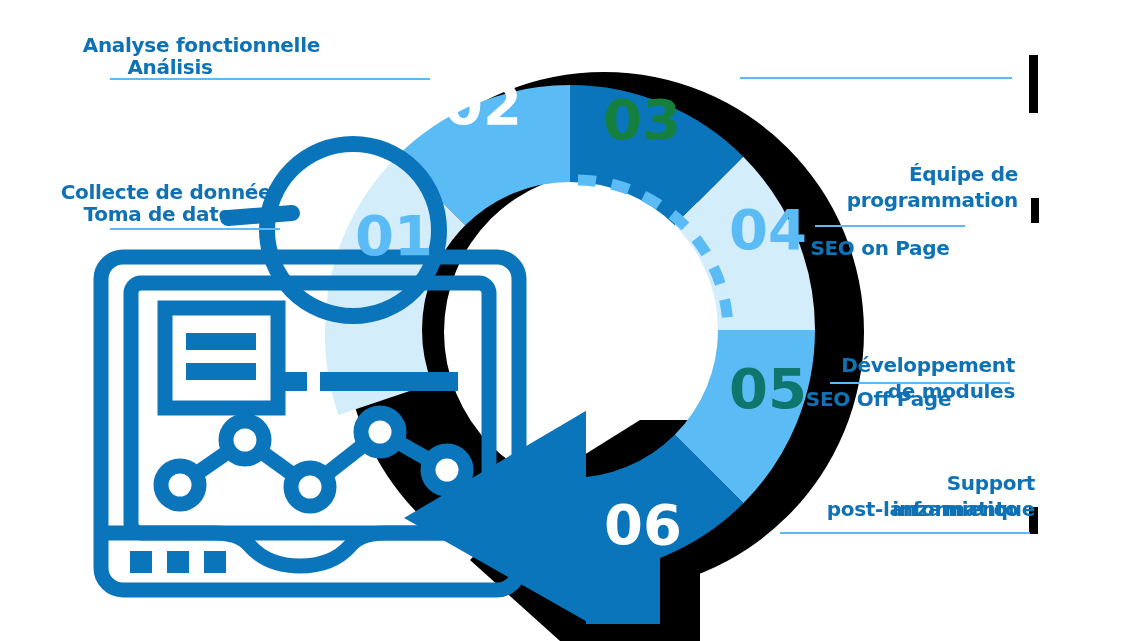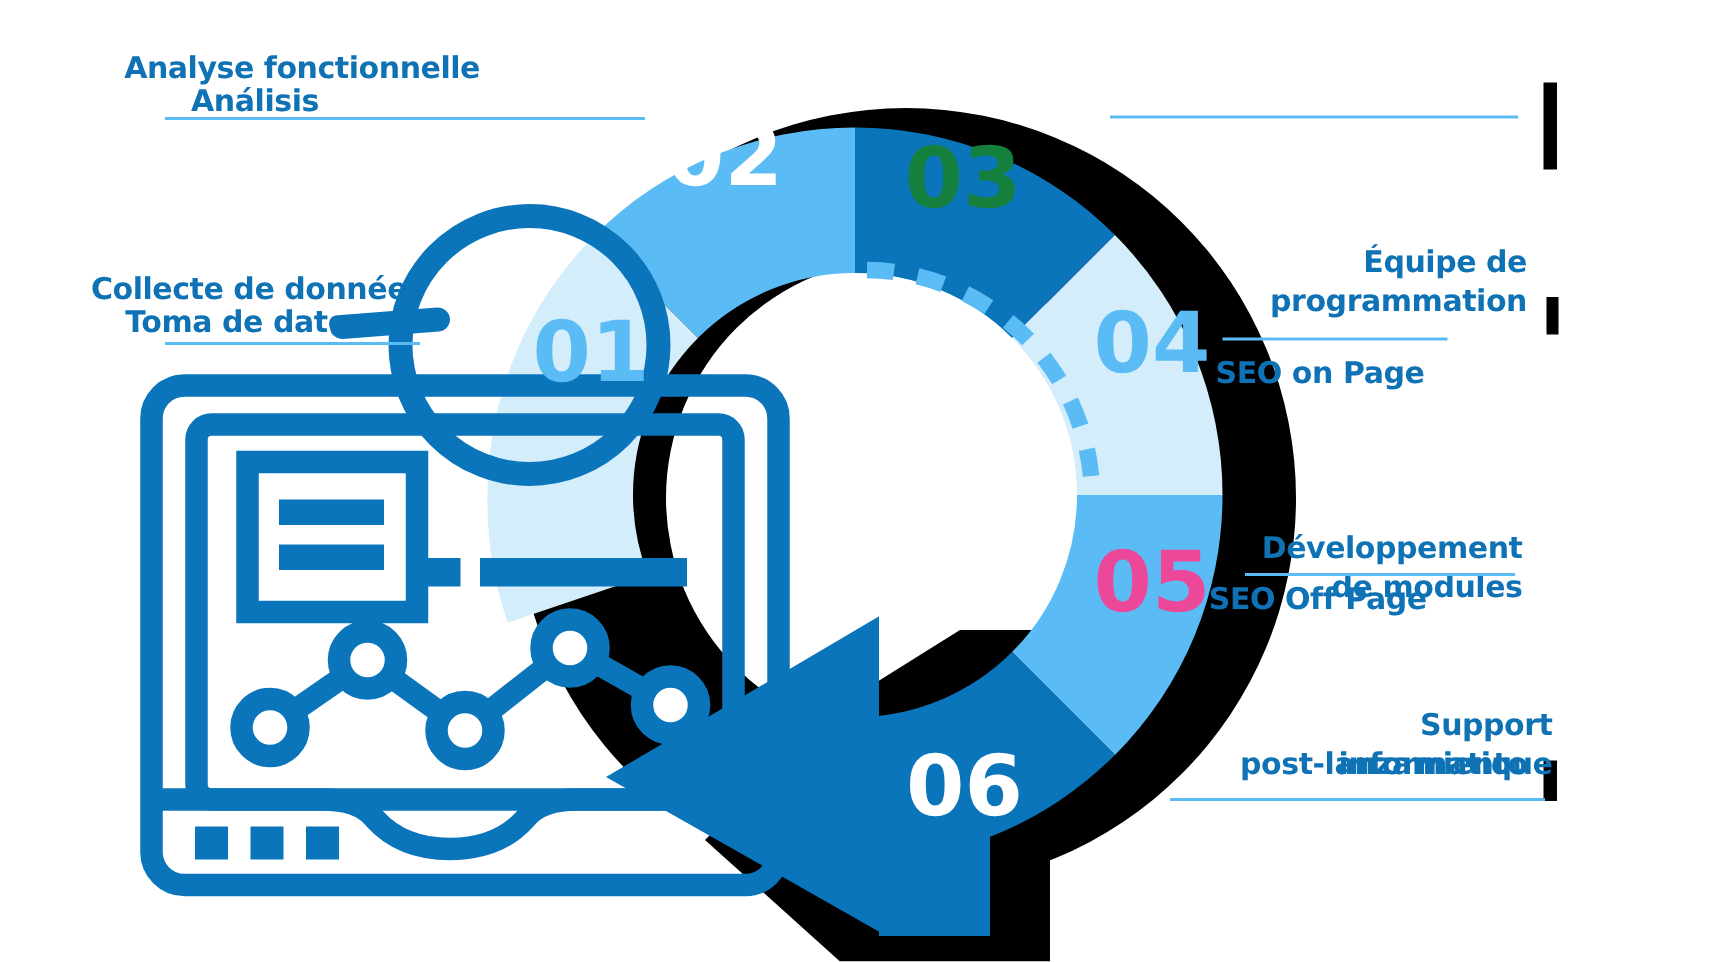--- a/index.html
+++ b/index.html
@@ -247,16 +247,16 @@
       <span class="lbl-line">informatique</span>
       <span class="lbl-over right" style="top:0px; left:20px;">post-lanzamiento</span>
     </span>
   </div>
   <div class="underline" style="left:780px; top:532px; width:250px;"></div>
 
   <div class="segnum" style="left:330px; top:208px; color:#5bbcf5;margin-left:25px;">01</div>
   <div class="segnum" style="left:444px; top:77px; color:#ffffff;">02</div>
   <div class="segnum" style="left:603px; top:72px; color:#15803d;margin-top:20px;">03</div>
   <div class="segnum" style="left:729px; top:202px; color:#5bbcf5;">04</div>
-  <div class="segnum" style="left:729px; top:361px; color:#ec4899;">05</div>
+  <div class="segnum" style="left:729px; top:361px; color:#0f766e;">05</div>
   <div class="segnum" style="left:604px; top:481px; color:#ffffff;margin-top:16px;">06</div>
 
 </div>
 
 </body></html>

